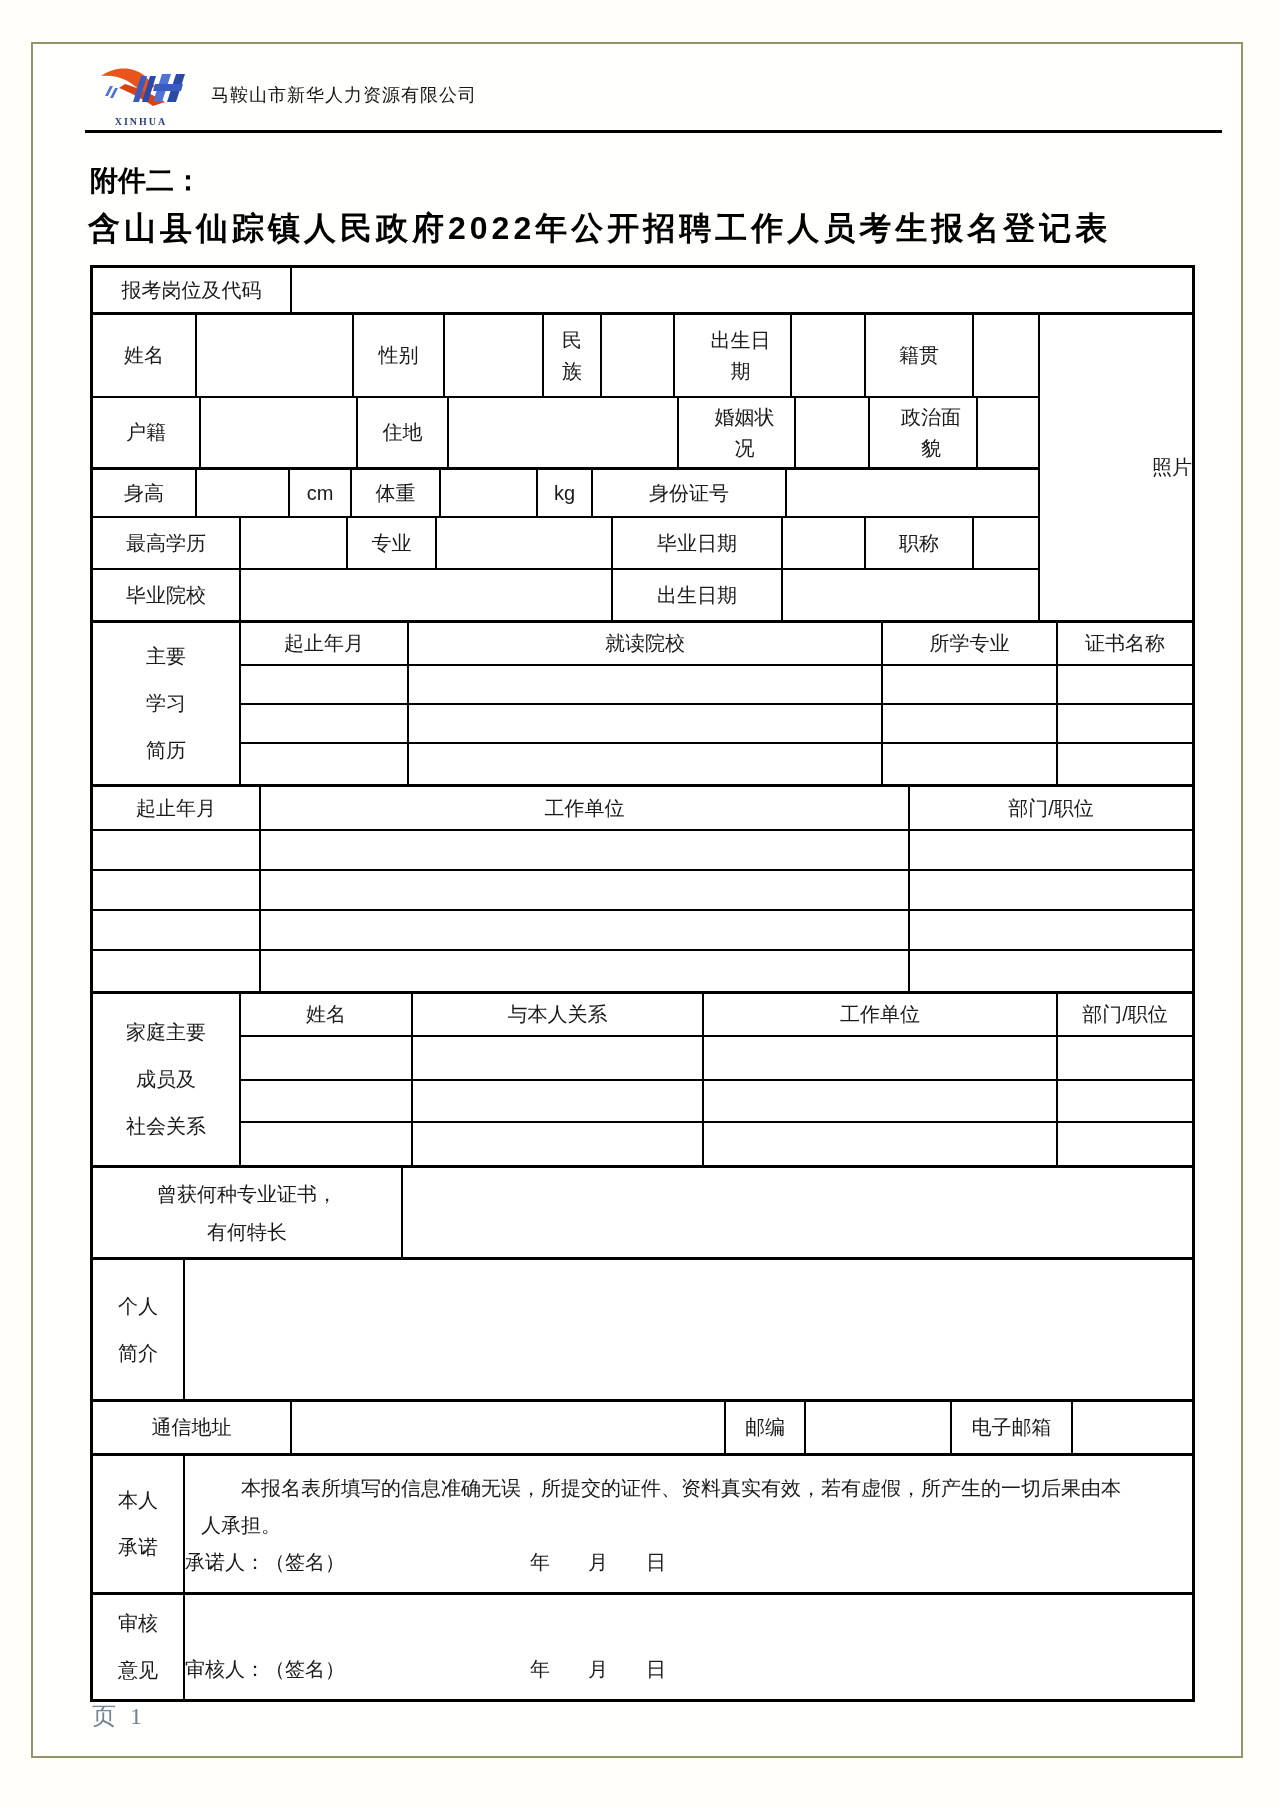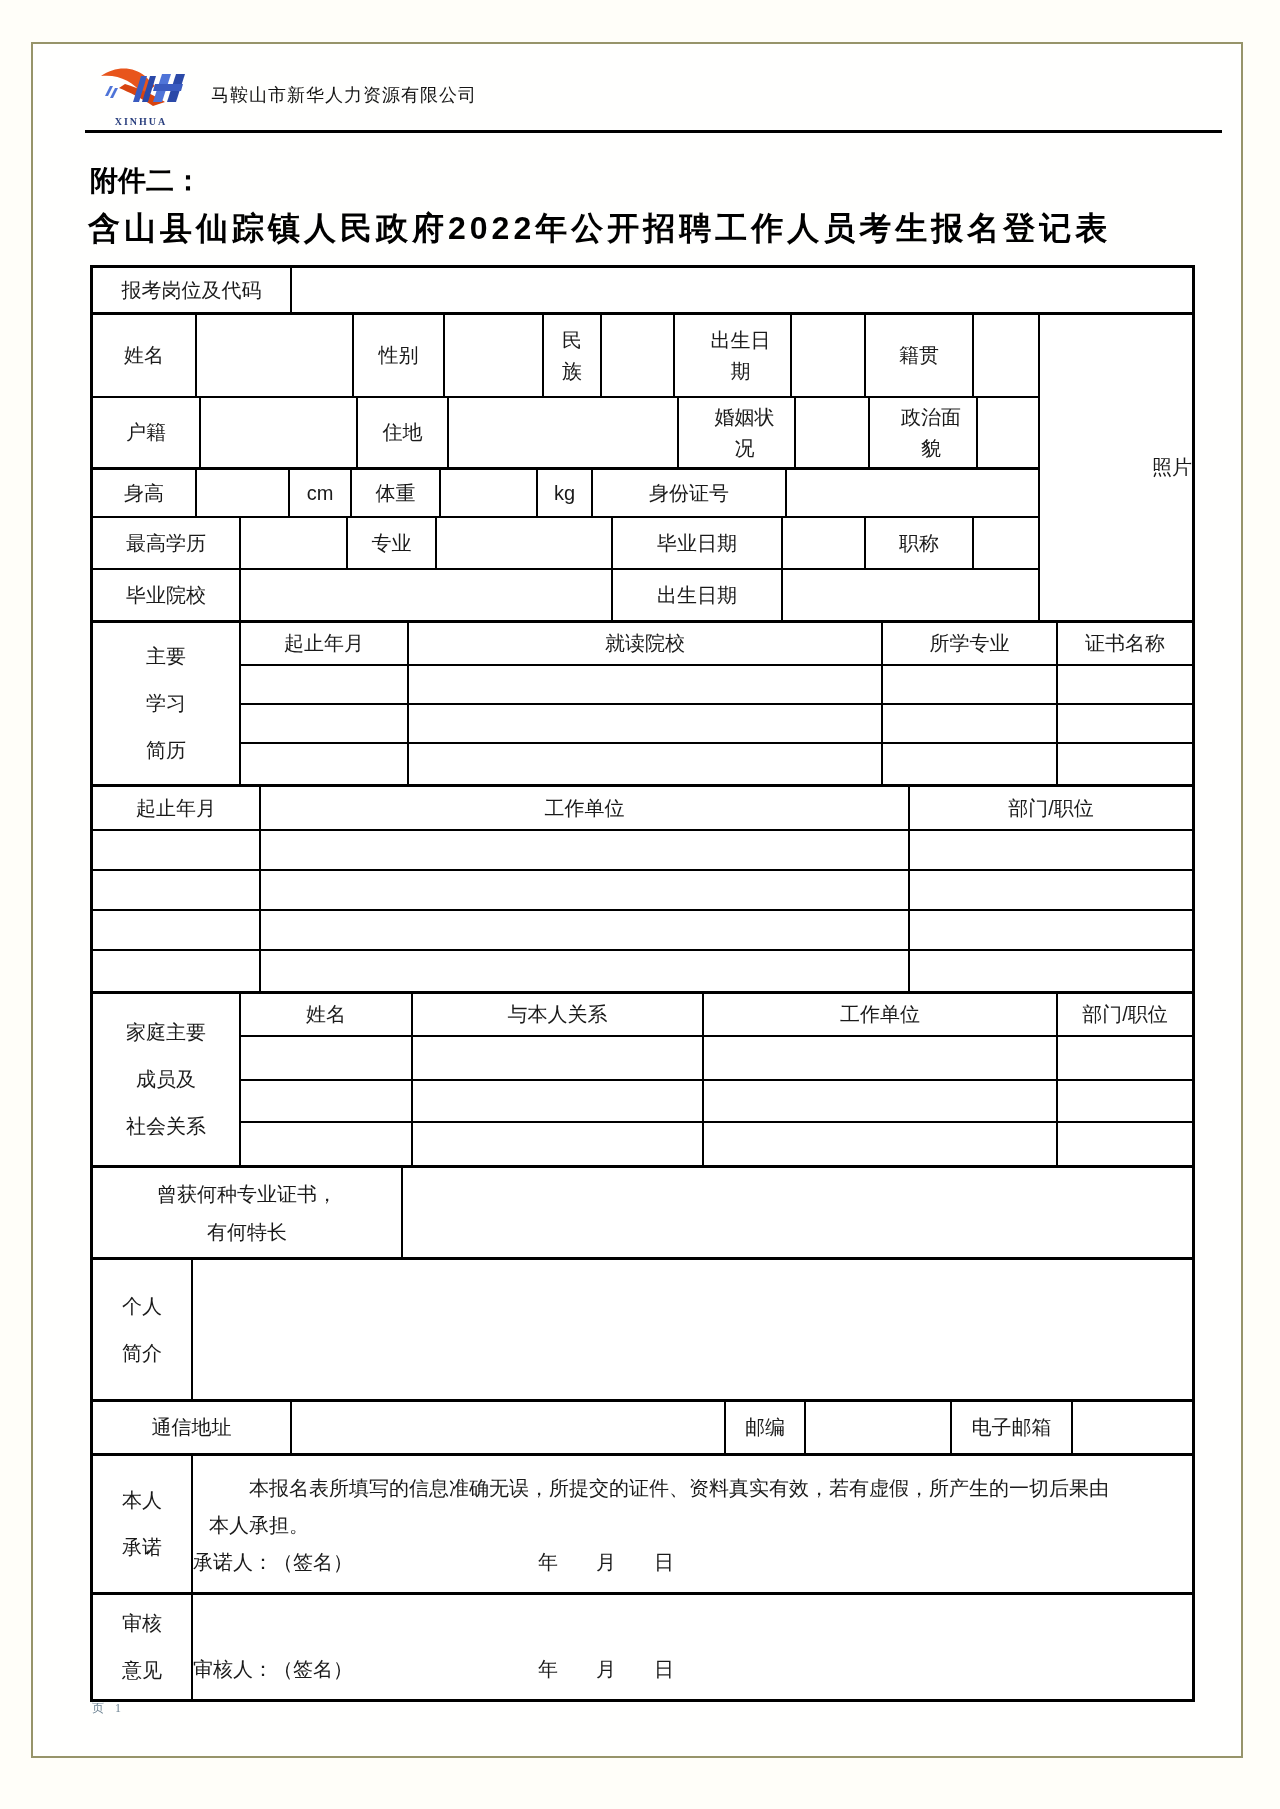--- a/index.html
+++ b/index.html
@@ -50,38 +50,38 @@
   .top-block { display: flex; border-bottom: 3px solid #000; }
   .top-left { width: 945px; display: flex; flex-direction: column; }
   .top-left .t-row:last-child { border-bottom: none; }
   .photo-cell { flex: 1; border-left: 2px solid #000; display: flex; align-items: center; justify-content: flex-end; }
 
   .section { display: flex; border-bottom: 3px solid #000; }
   .section:last-child { border-bottom: none; }
   .sec-label { display: flex; flex-direction: column; justify-content: center; align-items: center; border-right: 2px solid #000; line-height: 2.35; text-align: center; }
   .sec-label.w148 { width: 148px; }
   .sec-label.w310 { width: 310px; line-height: 1.9; }
-  .sec-label.w100 { width: 100px; }
+  .sec-label.w100 { width: 92px; }
   .sec-body { flex: 1; display: flex; flex-direction: column; }
   .sec-body .t-row:last-child { border-bottom: none; }
 
   
   .h47{height:47px} .h83{height:83px} .h72{height:72px} .h48{height:48px}
   .h52{height:52px} .h50{height:50px} .h43{height:43px} .h39{height:39px}
   .h40{height:40px} .h44{height:44px} .h42{height:42px} .h92{height:92px}
   .h142{height:142px} .h54{height:54px} .h139{height:139px} .h104{height:104px}
 
   .free-text-cell { flex: 1; display: flex; flex-direction: column; justify-content: flex-start; }
   .commit-text { padding: 14px 70px 0 16px; text-indent: 2em; line-height: 1.85; text-align: left; }
   .sign-row { display: flex; align-items: center; margin-top: auto; padding-bottom: 16px; }
   .sign-name { }
   .sign-date { margin-left: 185px; letter-spacing: 9px; }
 
   
-  .page-footer { position: absolute; left: 92px; top: 1700px; font-family: "Liberation Serif", "DejaVu Serif", serif; font-size: 12px; color: #6f8494; letter-spacing: 4px; }
+  .page-footer { position: absolute; left: 92px; top: 1700px; font-family: "Liberation Serif", "DejaVu Serif", serif; font-size: 24px; color: #6f8494; letter-spacing: 4px; }
 </style>
 </head>
 <body>
 
 <div class="page-frame"></div>
 
 <div class="content">
 
   <div class="doc-header">
     <div class="logo-wrap">

